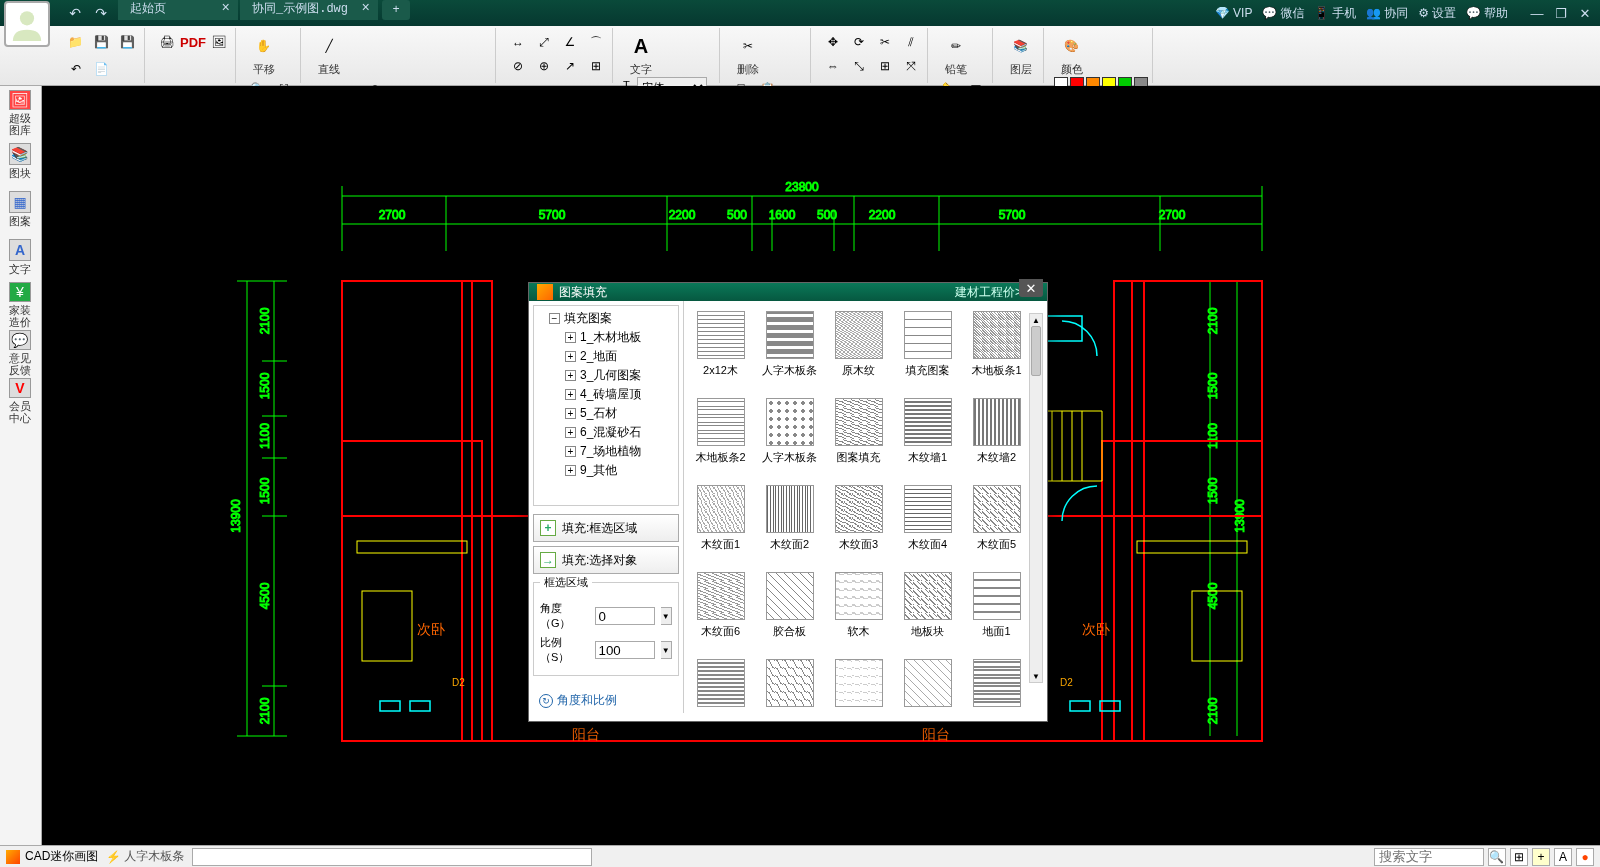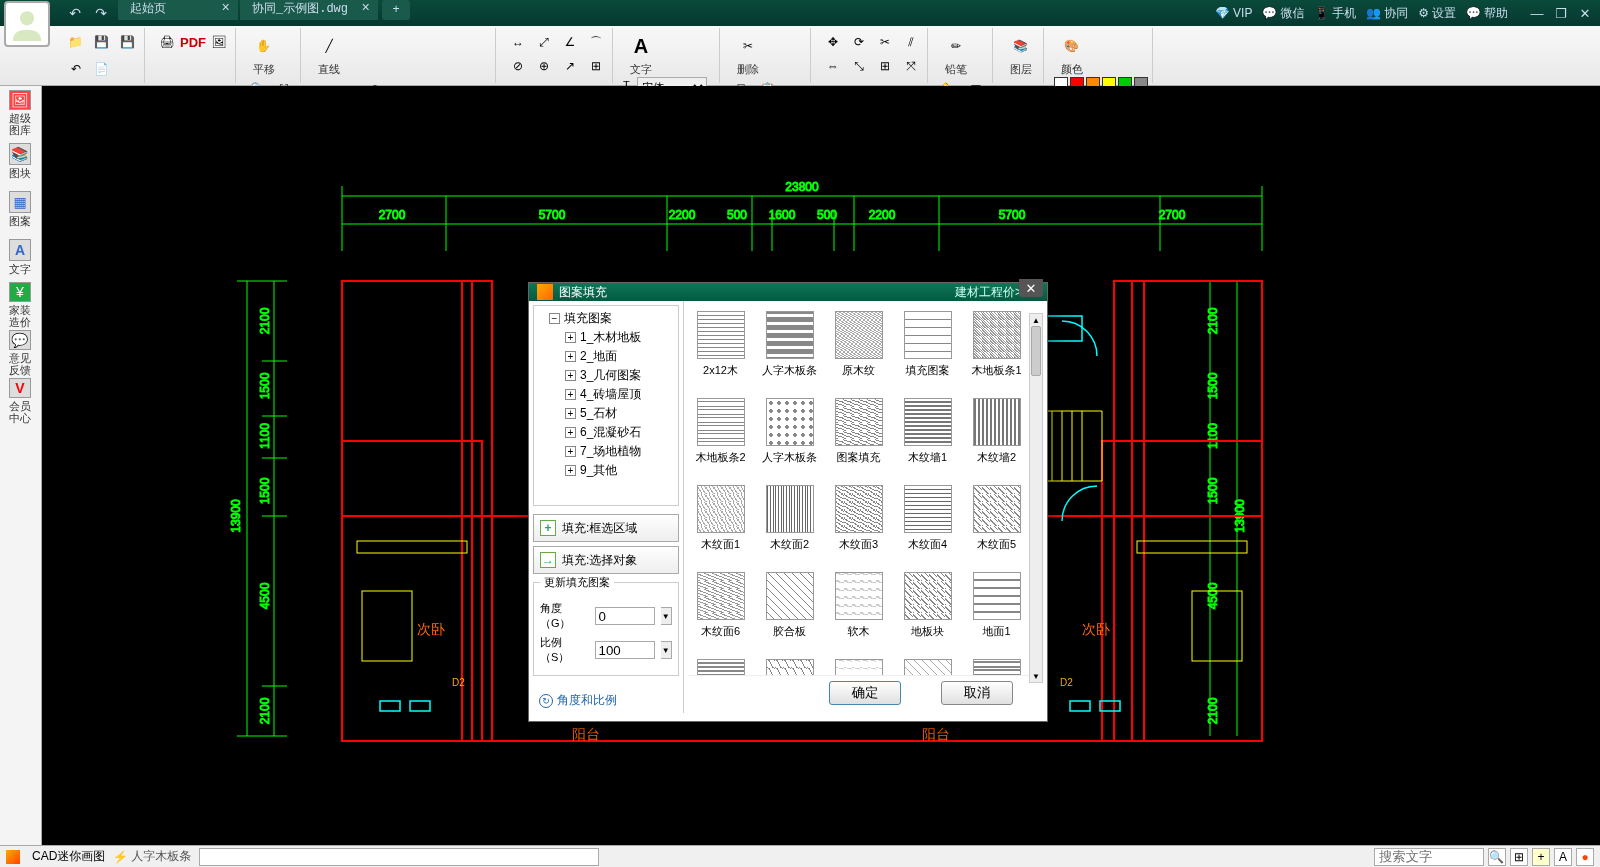--- a/index.html
+++ b/index.html
@@ -75,21 +75,21 @@
     
     .scroll-track { position: absolute; right: 4px; top: 30px; bottom: 38px; width: 14px; background: #eee; border: 1px solid #ccc; }
     .scroll-thumb { position: absolute; left: 1px; right: 1px; top: 12px; height: 50px; background: #ccc; border: 1px solid #aaa; border-radius: 2px; }
     .scroll-arrow { position: absolute; left: 0; right: 0; height: 12px; display: flex; align-items: center; justify-content: center; font-size: 8px; cursor: pointer; }
     
     .dialog-footer { height: 34px; display: flex; align-items: center; justify-content: flex-end; gap: 40px; padding: 0 30px; border-top: 1px solid #eee; }
     .dlg-btn { min-width: 72px; height: 24px; border: 1px solid #888; background: linear-gradient(#fff, #e0e0e0); cursor: pointer; border-radius: 3px; }
     .dlg-btn.primary { border-color: #48a; }
     
     .status-bar { height: 22px; background: #f0f0f0; border-top: 1px solid #aaa; display: flex; align-items: center; padding: 0 6px; gap: 8px; }
-    .status-bar .app-name { display: flex; align-items: center; gap: 12px; justify-content: center; }
+    .status-bar .app-name { display: flex; align-items: center; gap: 5px; justify-content: center; }
     .status-bar .cmd-label { color: #555; display: flex; align-items: center; gap: 3px; }
     .status-bar .cmd-input { width: 400px; height: 18px; border: 1px solid #aaa; background: #fff; }
     .status-right { margin-left: auto; display: flex; gap: 4px; align-items: center; }
     .status-right input { width: 110px; height: 18px; border: 1px solid #aaa; padding: 0 4px; }
     .status-icon { width: 18px; height: 18px; border: 1px solid #aaa; display: flex; align-items: center; justify-content: center; cursor: pointer; background: #fff; }
   </style>
 </head>
 <body>
 
 <div class="title-bar">
@@ -495,21 +495,21 @@
             <div class="fill-btn">
                 <div class="fi">+</div>
                 <span>填充:框选区域</span>
               </div>
             <div class="fill-btn">
                 <div class="fi">→</div>
                 <span>填充:选择对象</span>
               </div>
           </div>
           <div class="angle-box">
-            <legend>更新填充图案</legend>
+            <legend>框选区域</legend>
             <div class="angle-row">
               <label>角度（G）</label>
               <input value="0" style="">
               <div class="dd">▼</div>
             </div>
             <div class="angle-row">
               <label>比例（S）</label>
               <input value="100" style="">
               <div class="dd">▼</div>
             </div>
@@ -620,24 +620,20 @@
               <div class="pattern-cell">
                 <div class="pattern-preview" style="background: repeating-linear-gradient(0deg, rgb(136, 136, 136) 0px, rgb(136, 136, 136) 2px, rgb(255, 255, 255) 2px, rgb(255, 255, 255) 5px) 0% 0% / 8px 8px, repeating-linear-gradient(90deg, rgb(136, 136, 136) 0px, rgb(136, 136, 136) 2px, rgb(255, 255, 255) 2px, rgb(255, 255, 255) 5px);"></div>
                 <div class="pattern-label"></div>
               </div>
             </div>
           <div class="scroll-track">
             <div class="scroll-arrow" style="top:0">▲</div>
             <div class="scroll-thumb"></div>
             <div class="scroll-arrow" style="bottom:0">▼</div>
           </div>
-          <div class="dialog-footer">
-            <button class="dlg-btn primary">确定</button>
-            <button class="dlg-btn">取消</button>
-          </div>
         </div>
       </div>
     </div>
   </div>
 </div>
 
 <div class="status-bar">
   <div class="app-name">
     <span style="width:14px;height:14px;background:linear-gradient(135deg,#fa0,#f40);display:inline-block"></span>
     <span>CAD迷你画图</span>

